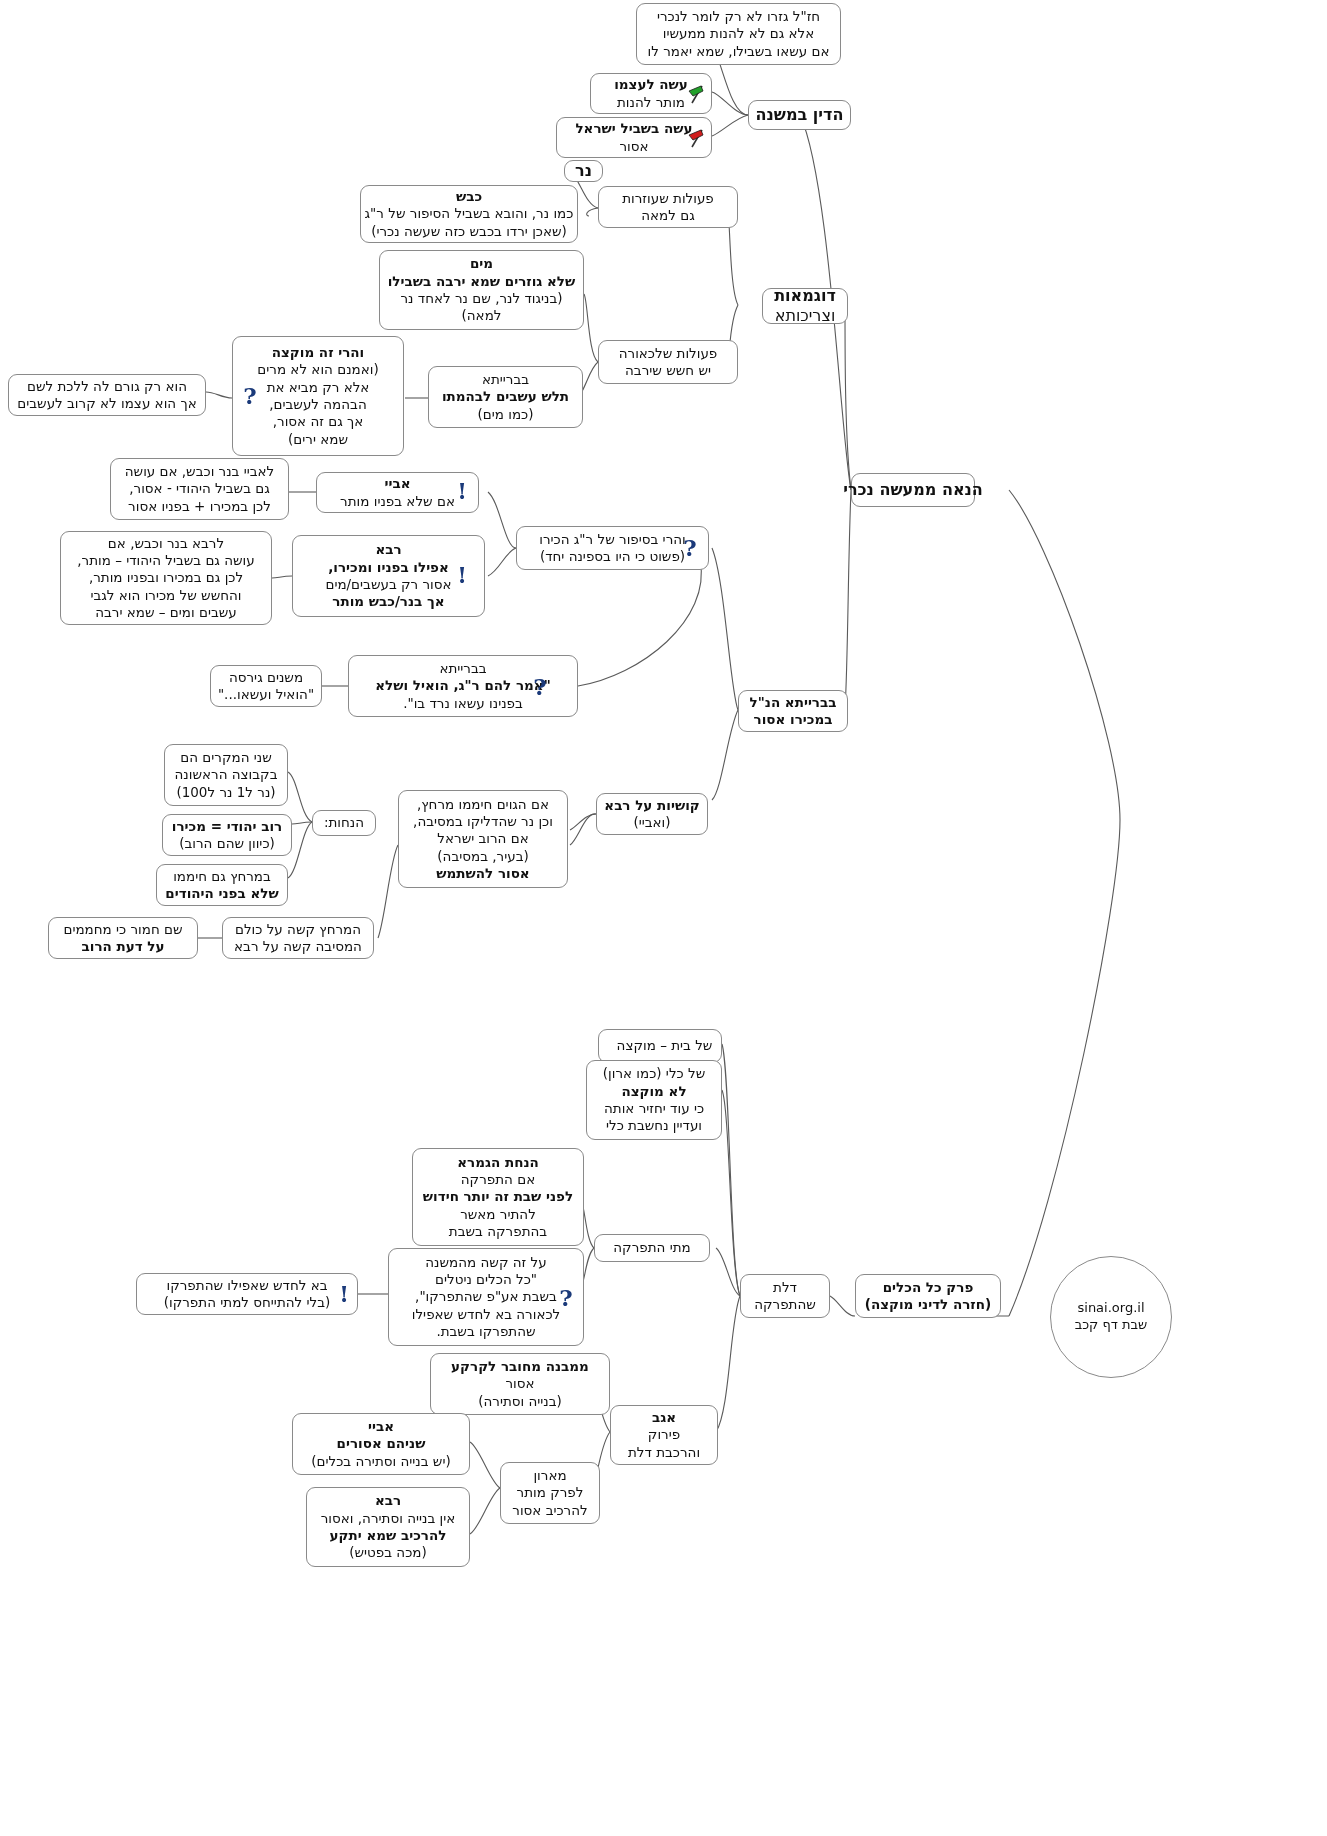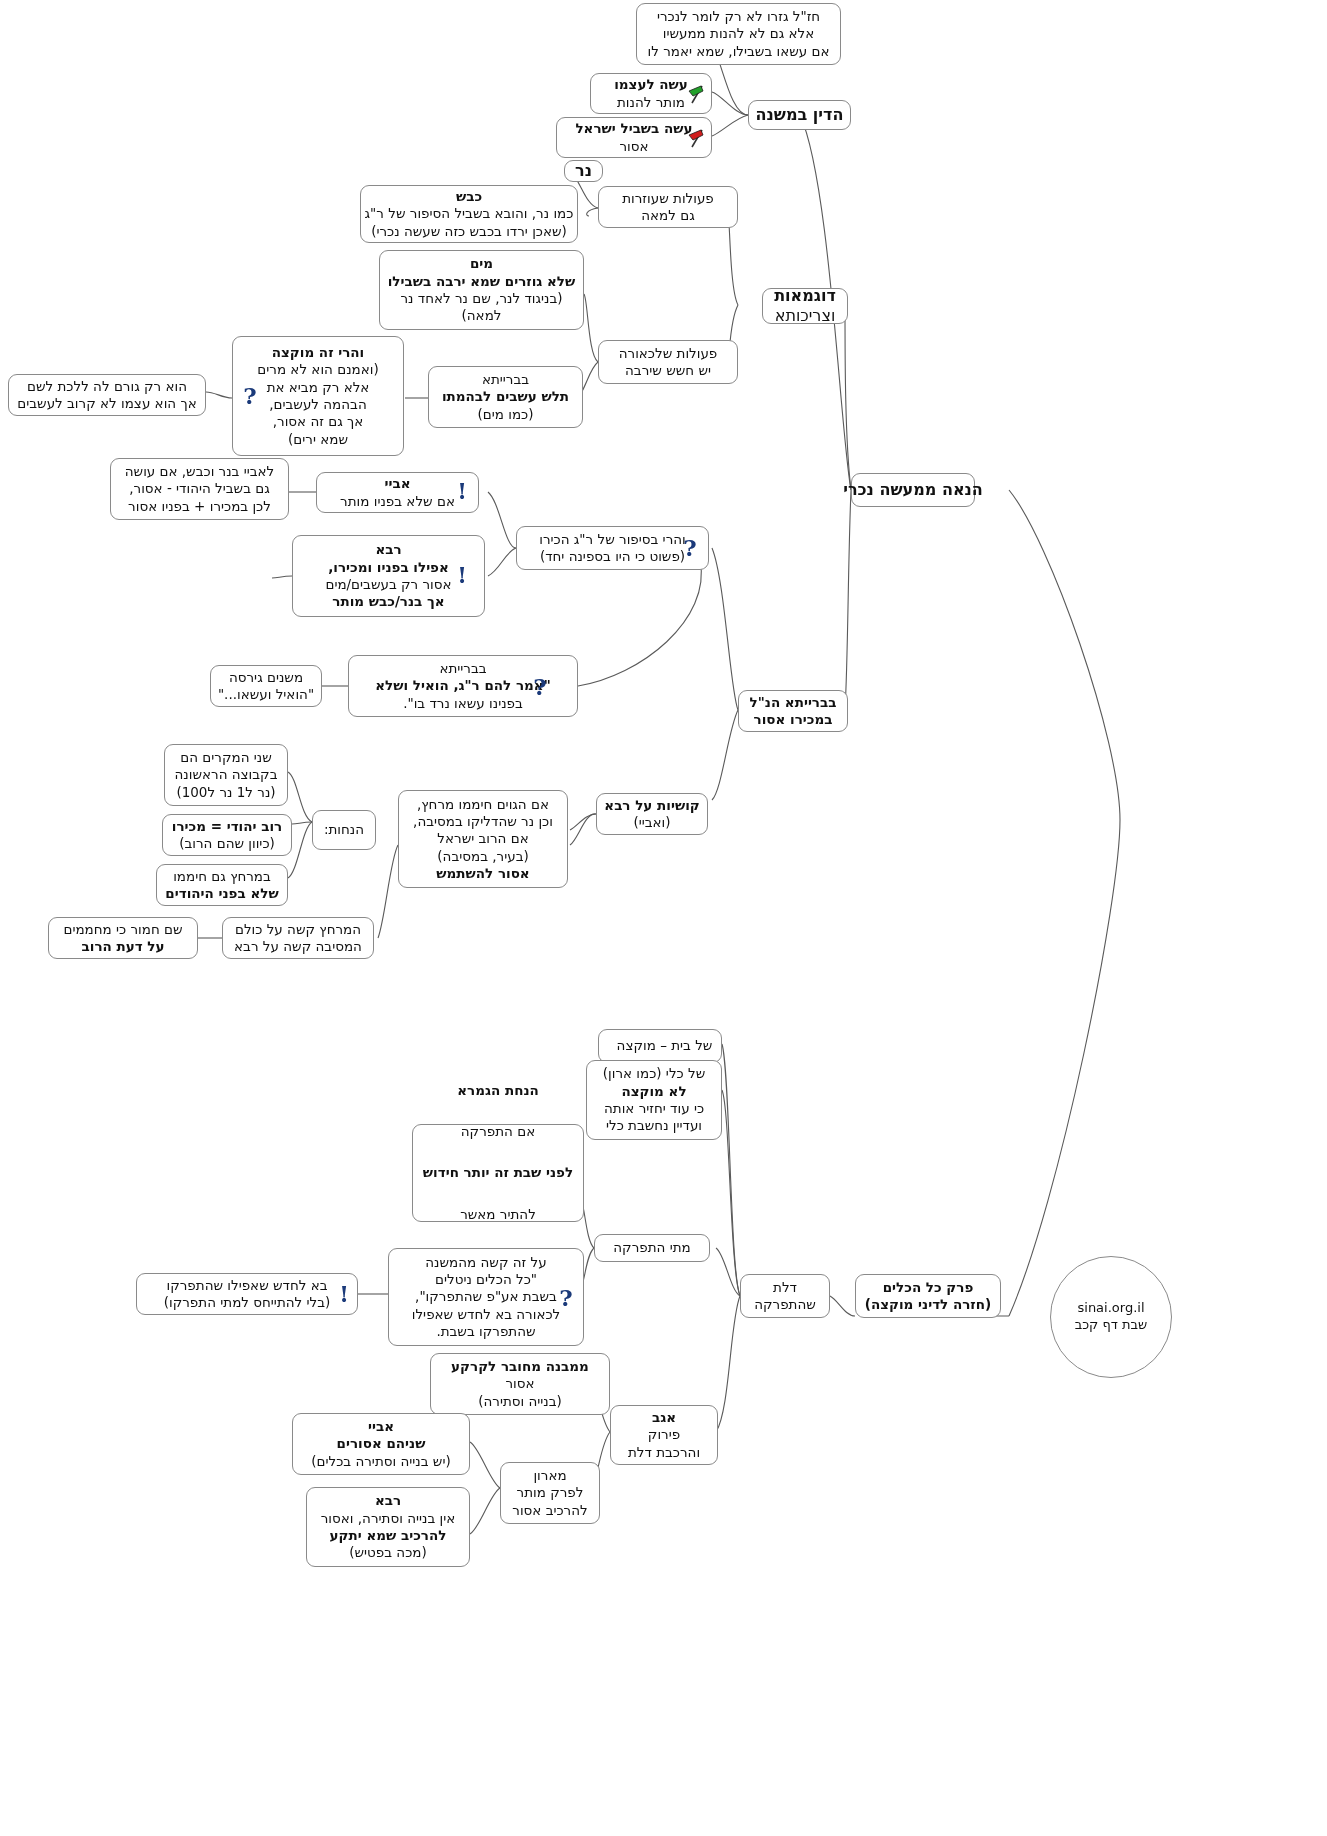--- a/index.html
+++ b/index.html
@@ -269,20 +269,27 @@
   </div>
 
   <div class="node f135" style="left:316px;top:472px;width:163px;height:41px;">
     <span class="ln b">אביי</span>
     <span class="ln">אם שלא בפניו מותר</span>
     <span class="badge" style="left:134px;top:6px;">
       <span class="bang-glyph">!</span>
     </span>
   </div>
 
+  <div class="node f135" style="left:60px;top:531px;width:212px;height:94px;">
+    <span class="ln">לרבא בנר וכבש, אם</span>
+    <span class="ln">עושה גם בשביל היהודי – מותר,</span>
+    <span class="ln">לכן גם במכירו ובפניו מותר,</span>
+    <span class="ln">והחשש של מכירו הוא לגבי</span>
+    <span class="ln">עשבים ומים – שמא ירבה</span>
+  </div>
 
   <div class="node f135" style="left:292px;top:535px;width:193px;height:82px;">
     <span class="ln b">רבא</span>
     <span class="ln b">אפילו בפניו ומכירו,</span>
     <span class="ln">אסור רק בעשבים/מים</span>
     <span class="ln b">אך בנר/כבש מותר</span>
     <span class="badge" style="left:158px;top:27px;">
       <span class="bang-glyph">!</span>
     </span>
   </div>
@@ -318,21 +325,21 @@
     <span class="ln b">קושיות על רבא</span>
     <span class="ln">(ואביי)</span>
   </div>
 
   <div class="node f135" style="left:164px;top:744px;width:124px;height:62px;">
     <span class="ln">שני המקרים הם</span>
     <span class="ln">בקבוצה הראשונה</span>
     <span class="ln">(נר ל1 נר ל100)</span>
   </div>
 
-  <div class="node f135" style="left:312px;top:810px;width:64px;height:40px;">
+  <div class="node f135" style="left:312px;top:810px;width:64px;height:26px;">
     <span class="ln">הנחות:</span>
   </div>
 
   <div class="node f135" style="left:162px;top:814px;width:130px;height:42px;">
     <span class="ln b">רוב יהודי = מכירו</span>
     <span class="ln">(כיוון שהם הרוב)</span>
   </div>
 
   <div class="node f135" style="left:156px;top:864px;width:132px;height:42px;">
     <span class="ln">במרחץ גם חיממו</span>
@@ -375,21 +382,21 @@
     <span class="ln">של כלי (כמו ארון)</span>
     <span class="ln b">לא מוקצה</span>
     <span class="ln">כי עוד יחזיר אותה</span>
     <span class="ln">ועדיין נחשבת כלי</span>
   </div>
 
   <div class="node f135" style="left:594px;top:1234px;width:116px;height:28px;">
     <span class="ln">מתי התפרקה</span>
   </div>
 
-  <div class="node f135" style="left:412px;top:1124px;width:172px;height:98px;gap:24px;">
+  <div class="node f135" style="left:412px;top:1148px;width:172px;height:98px;">
     <span class="ln b">הנחת הגמרא</span>
     <span class="ln">אם התפרקה</span>
     <span class="ln b">לפני שבת זה יותר חידוש</span>
     <span class="ln">להתיר מאשר</span>
     <span class="ln">בהתפרקה בשבת</span>
   </div>
 
   <div class="node f135" style="left:388px;top:1248px;width:196px;height:98px;">
     <span class="ln">על זה קשה מהמשנה</span>
     <span class="ln">"כל הכלים ניטלים</span>

